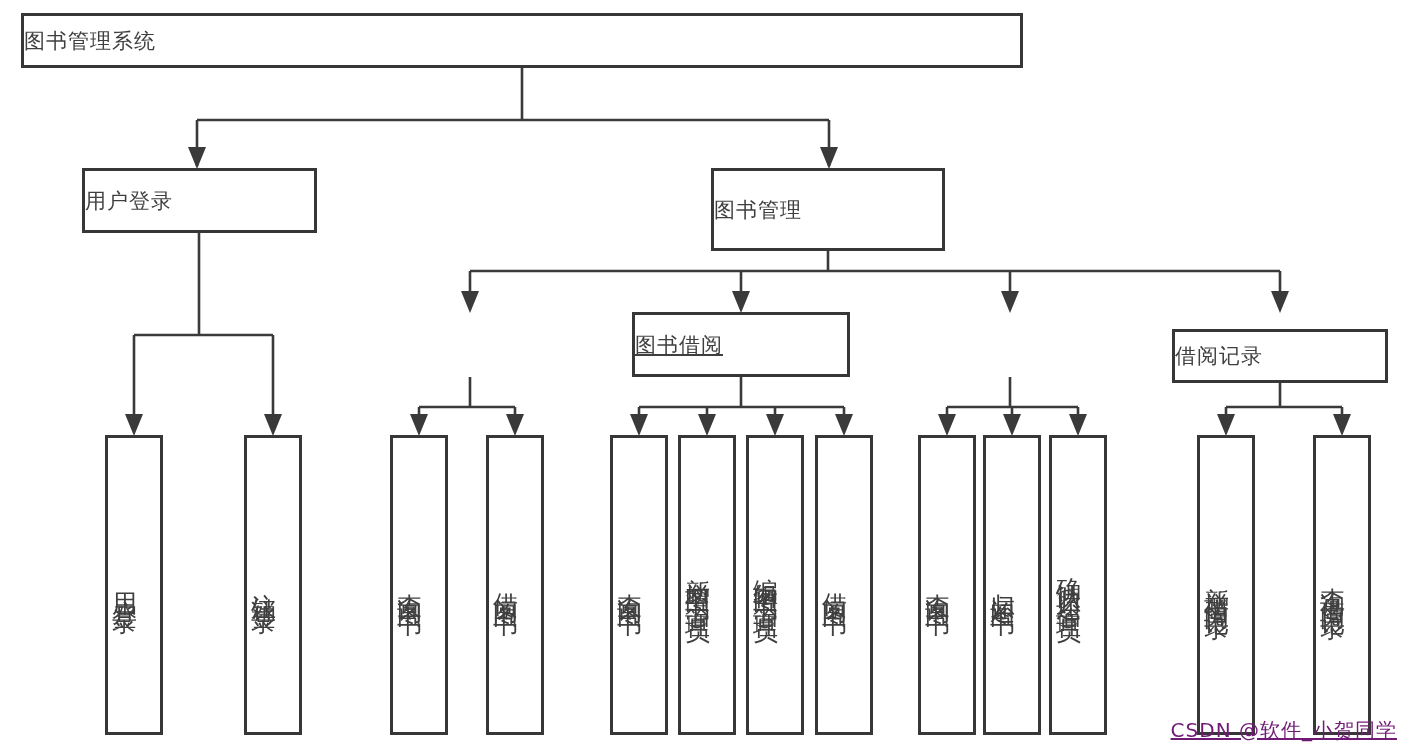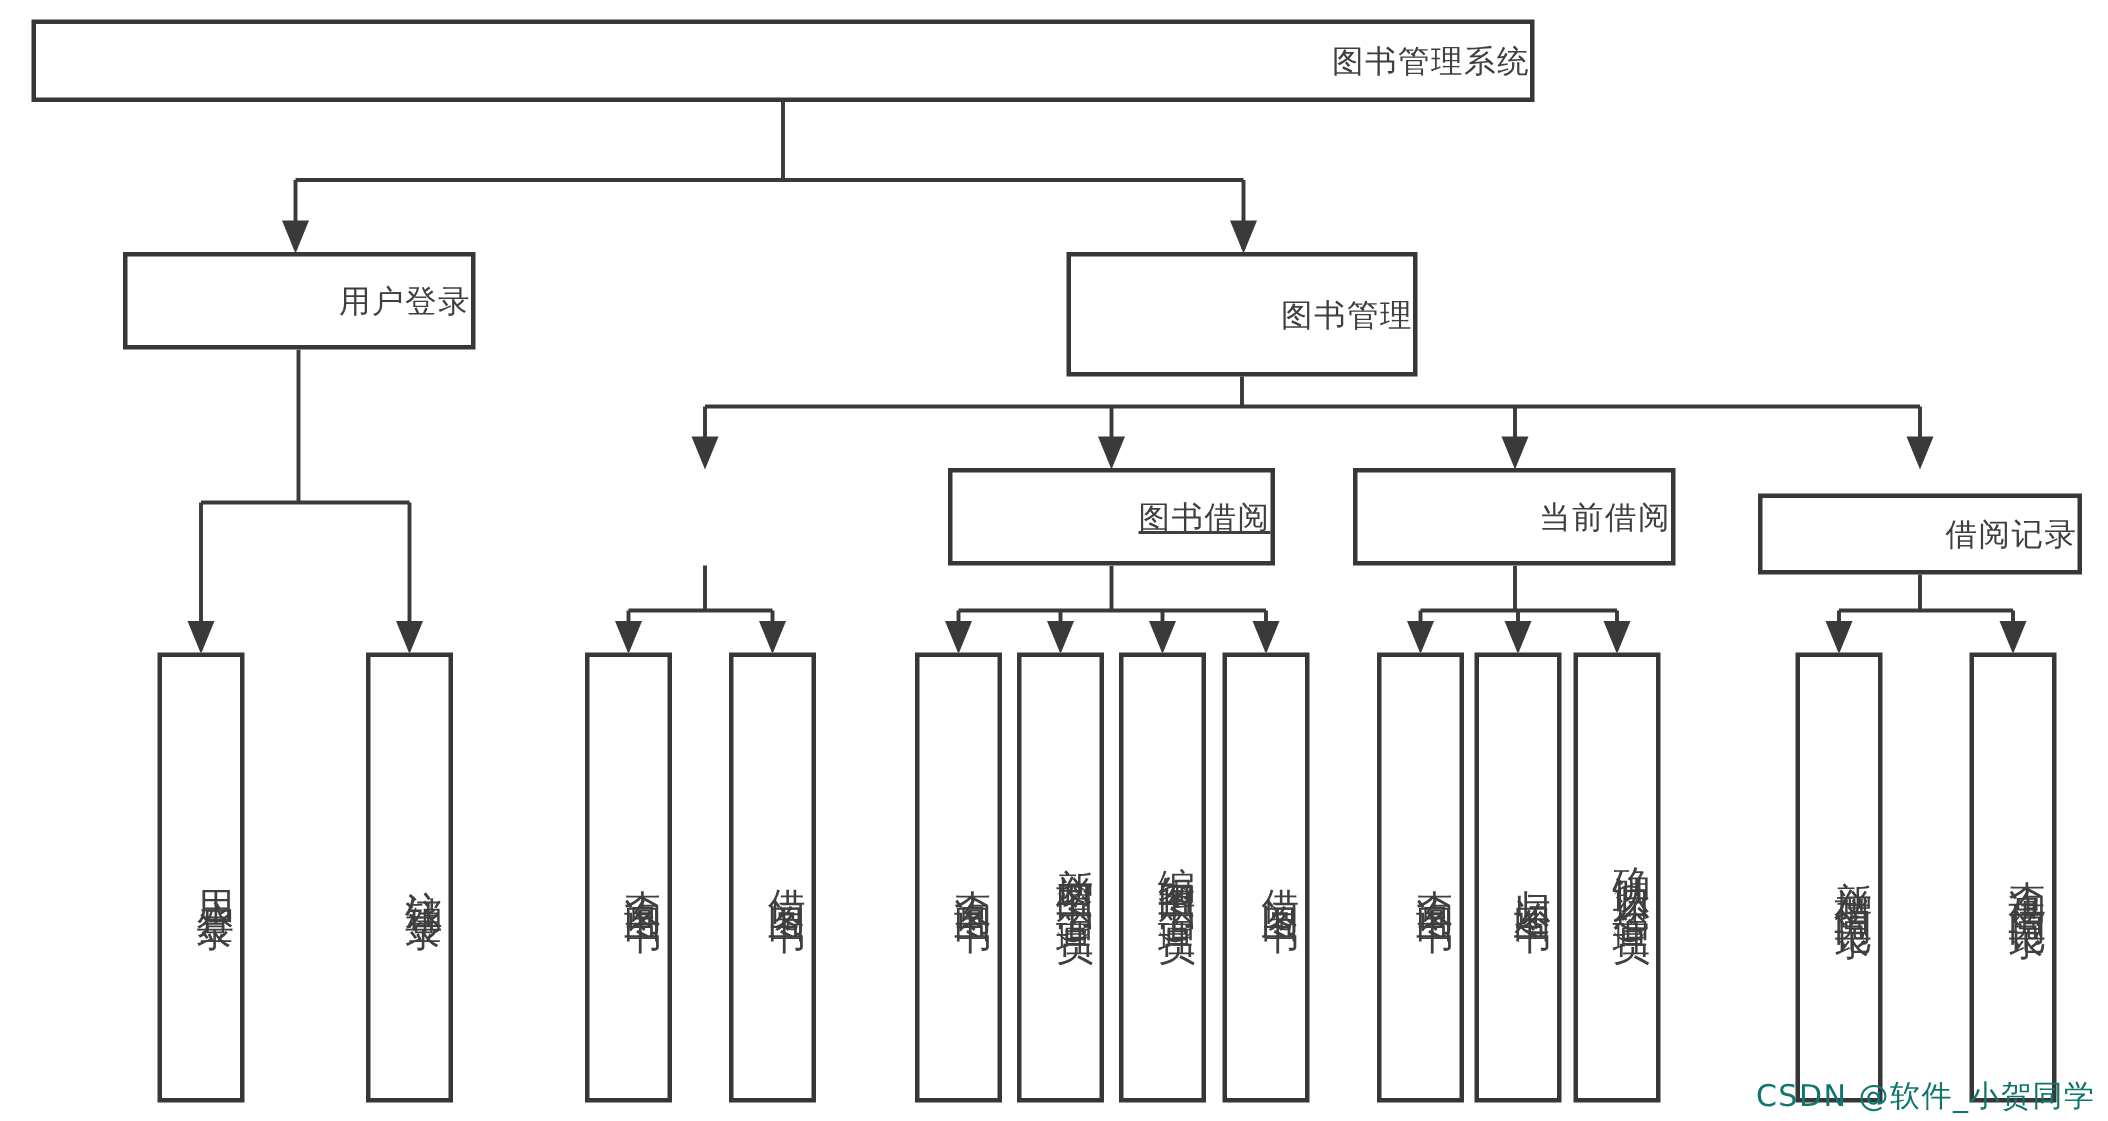--- a/index.html
+++ b/index.html
@@ -9,21 +9,21 @@
     background:#ffffff;
     font-family:"DejaVu Sans","Liberation Sans",sans-serif;
     overflow:hidden;
   }
   .wires{position:absolute;left:0;top:0;width:1405px;height:747px;}
   .box{
     position:absolute;
     box-sizing:border-box;
     border:3px solid #373737;
     background:#ffffff;
-    display:flex;align-items:center;justify-content:flex-end;
+    display:flex;align-items:center;justify-content:flex-start;
     color:#3f3f3f;
   }
   .hbox{font-size:21px;letter-spacing:1px;}
   .vbox{width:58px;height:300px;top:435px;}
   .vtext{
     writing-mode:vertical-rl;
     text-orientation:mixed;
     font-size:25px;
     letter-spacing:6px;
     color:#3f3f3f;
@@ -48,24 +48,25 @@
   #leaf-bor-4    {left:815px;}
   #leaf-cur-1    {left:918px;}
   #leaf-cur-2    {left:983px;}
   #leaf-cur-3    {left:1049px;}
   #leaf-recd-1   {left:1197px;}
   #leaf-recd-2   {left:1313px;}
   .watermark{
     position:absolute;
     right:8px;top:717px;
     font-size:20px;
-    color:#0f766e;
+    color:#701a75;
     letter-spacing:1px;
     z-index:5;
     white-space:nowrap;
+    text-decoration:underline;
   }
 </style>
 </head>
 <body>
 
 <div class="canvas">
 
   <svg class="wires" viewBox="0 0 1405 747" xmlns="http://www.w3.org/2000/svg">
     <g stroke="#3a3a3a" stroke-width="2.6" fill="none">
 
@@ -110,23 +111,20 @@
   <div class="box hbox" id="login-box">
     <span>用户登录</span>
   </div>
   <div class="box hbox" id="mgmt-box">
     <span>图书管理</span>
   </div>
 
   <div class="box hbox" id="l3-borrow">
     <span>图书借阅</span>
   </div>
-  <div class="box hbox" id="l3-current">
-    <span>当前借阅</span>
-  </div>
   <div class="box hbox" id="l3-records">
     <span>借阅记录</span>
   </div>
 
   <div class="box vbox" id="leaf-login-1">
     <span class="vtext">用户登录</span>
   </div>
   <div class="box vbox" id="leaf-login-2">
     <span class="vtext">注销登录</span>
   </div>

